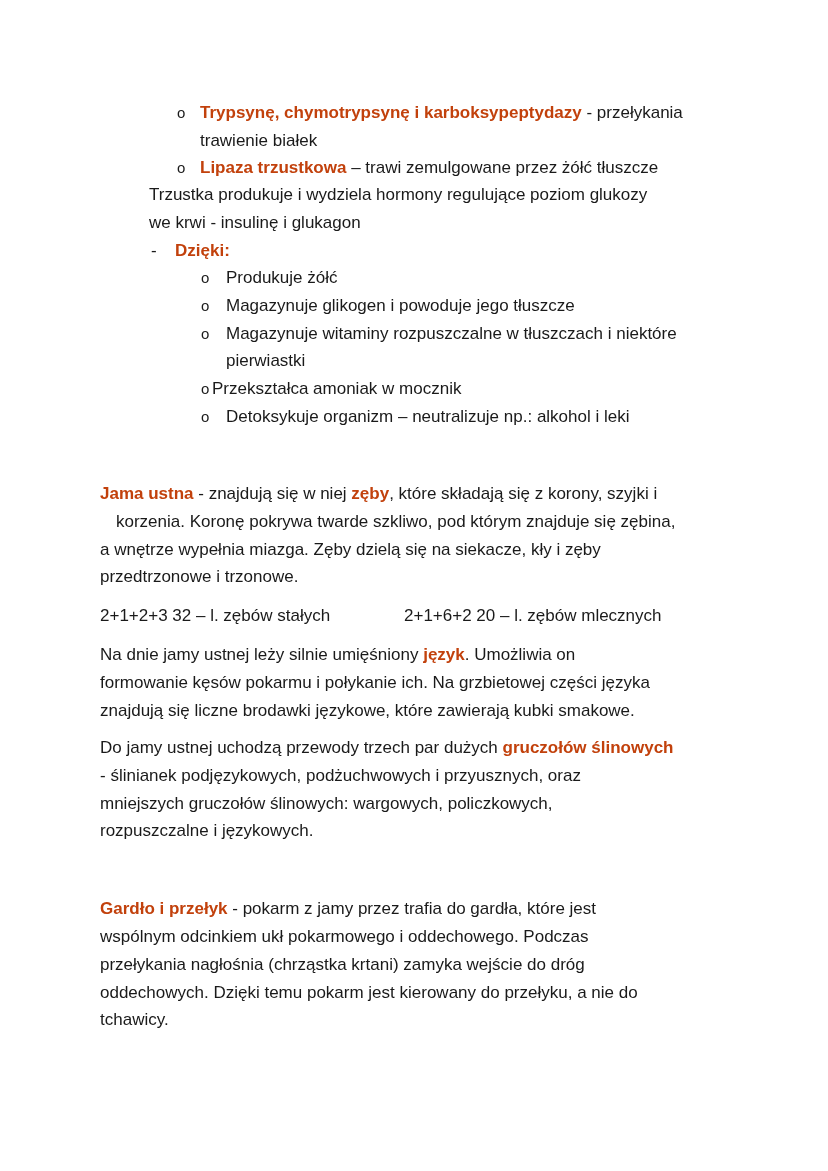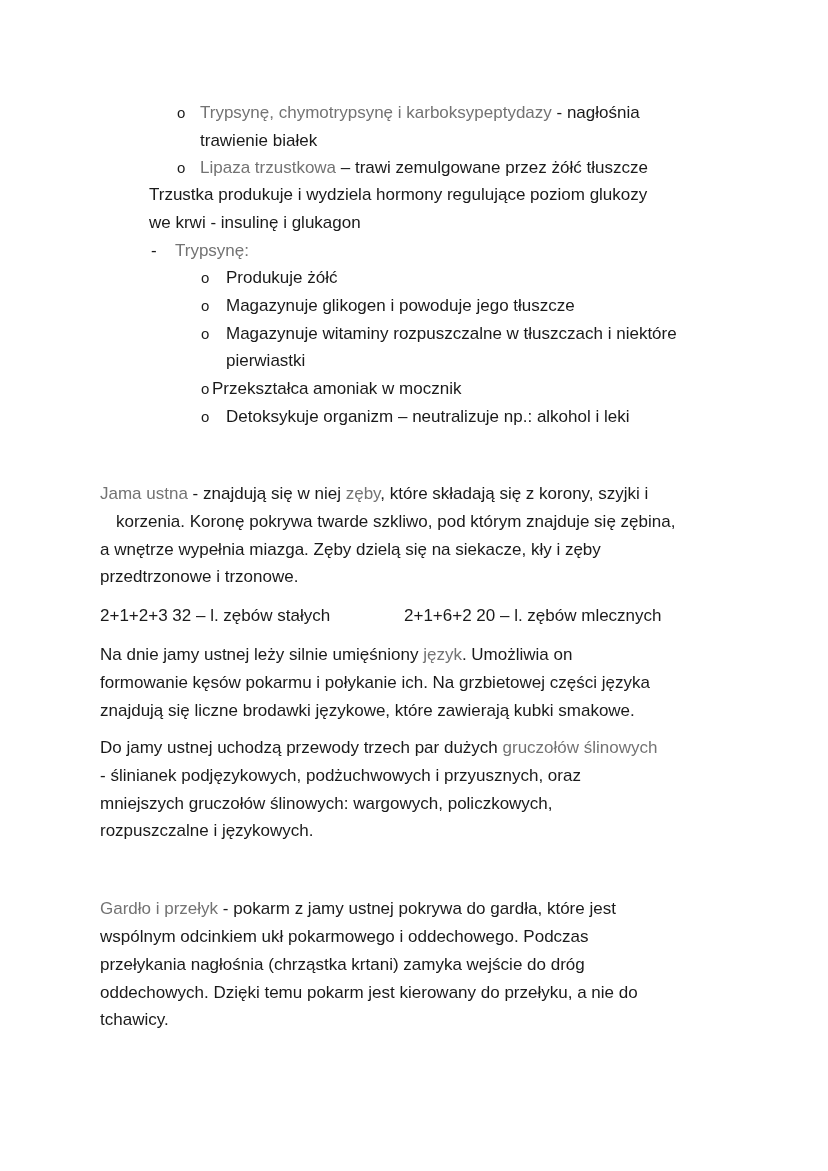--- a/index.html
+++ b/index.html
@@ -3,35 +3,35 @@
   <meta charset="utf-8">
   <style>
     html, body { margin: 0; padding: 0; background: #ffffff; }
     body {
       width: 828px; height: 1171px; position: relative; overflow: hidden;
       font-family: "Liberation Sans", "DejaVu Sans", sans-serif;
       color: #1a1a1a; font-size: 17px;
     }
     .line { position: absolute; white-space: nowrap; line-height: 28px; }
     .bullet { position: absolute; font-size: 15px; line-height: 28px; }
-    b { font-weight: normal; color: #737373; }
+    b { font-weight: bold; color: #c2410c; }
   </style>
 </head>
 <body>
 
 <span class="bullet" style="left:177px;top:99px">o</span>
-<div class="line" style="left:200px;top:99px"><b>Trypsynę, chymotrypsynę i karboksypeptydazy</b><span> - nagłośnia</span></div>
+<div class="line" style="left:200px;top:99px"><b>Trypsynę, chymotrypsynę i karboksypeptydazy</b><span> - przełykania</span></div>
 <div class="line" style="left:200px;top:127px">trawienie białek</div>
 <span class="bullet" style="left:177px;top:154px">o</span>
 <div class="line" style="left:200px;top:154px"><b>Lipaza trzustkowa</b><span> – trawi zemulgowane przez żółć tłuszcze</span></div>
 <div class="line" style="left:149px;top:181px">Trzustka produkuje i wydziela hormony regulujące poziom glukozy</div>
 <div class="line" style="left:149px;top:209px">we krwi - insulinę i glukagon</div>
 
 <span class="line" style="left:151px;top:237px">-</span>
-<div class="line" style="left:175px;top:237px"><b>Trypsynę:</b></div>
+<div class="line" style="left:175px;top:237px"><b>Dzięki:</b></div>
 
 <span class="bullet" style="left:201px;top:264px">o</span>
 <div class="line" style="left:226px;top:264px">Produkuje żółć</div>
 <span class="bullet" style="left:201px;top:292px">o</span>
 <div class="line" style="left:226px;top:292px">Magazynuje glikogen i powoduje jego tłuszcze</div>
 <span class="bullet" style="left:201px;top:320px">o</span>
 <div class="line" style="left:226px;top:320px">Magazynuje witaminy rozpuszczalne w tłuszczach i niektóre</div>
 <div class="line" style="left:226px;top:347px">pierwiastki</div>
 <span class="bullet" style="left:201px;top:375px">o</span>
 <div class="line" style="left:212px;top:375px">Przekształca amoniak w mocznik</div>
@@ -47,17 +47,17 @@
 
 <div class="line" style="left:100px;top:641px"><span>Na dnie jamy ustnej leży silnie umięśniony </span><b>język</b><span>. Umożliwia on</span></div>
 <div class="line" style="left:100px;top:669px">formowanie kęsów pokarmu i połykanie ich. Na grzbietowej części języka</div>
 <div class="line" style="left:100px;top:697px">znajdują się liczne brodawki językowe, które zawierają kubki smakowe.</div>
 
 <div class="line" style="left:100px;top:734px"><span>Do jamy ustnej uchodzą przewody trzech par dużych </span><b>gruczołów ślinowych</b></div>
 <div class="line" style="left:100px;top:762px">- ślinianek podjęzykowych, podżuchwowych i przyusznych, oraz</div>
 <div class="line" style="left:100px;top:790px">mniejszych gruczołów ślinowych: wargowych, policzkowych,</div>
 <div class="line" style="left:100px;top:817px">rozpuszczalne i językowych.</div>
 
-<div class="line" style="left:100px;top:895px"><b>Gardło i przełyk</b><span> - pokarm z jamy ustnej pokrywa do gardła, które jest</span></div>
+<div class="line" style="left:100px;top:895px"><b>Gardło i przełyk</b><span> - pokarm z jamy przez trafia do gardła, które jest</span></div>
 <div class="line" style="left:100px;top:923px">wspólnym odcinkiem ukł pokarmowego i oddechowego. Podczas</div>
 <div class="line" style="left:100px;top:951px">przełykania nagłośnia (chrząstka krtani) zamyka wejście do dróg</div>
 <div class="line" style="left:100px;top:979px">oddechowych. Dzięki temu pokarm jest kierowany do przełyku, a nie do</div>
 <div class="line" style="left:100px;top:1006px">tchawicy.</div>
 
 </body></html>

